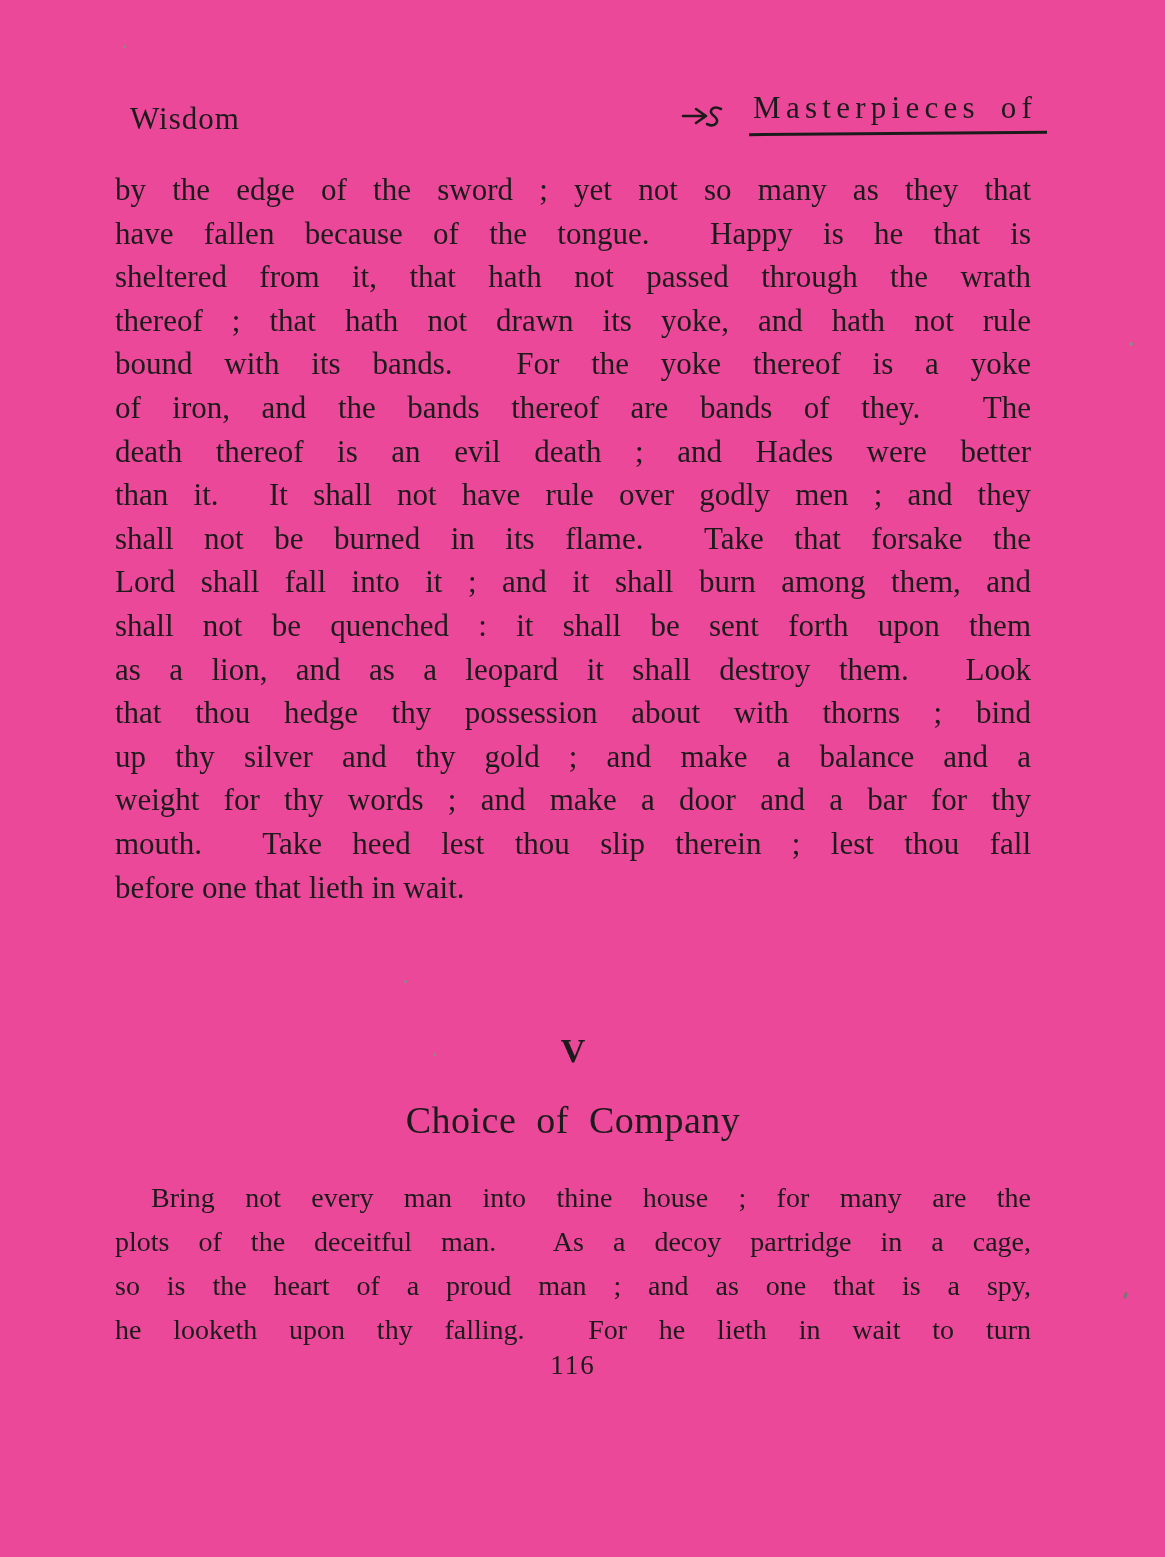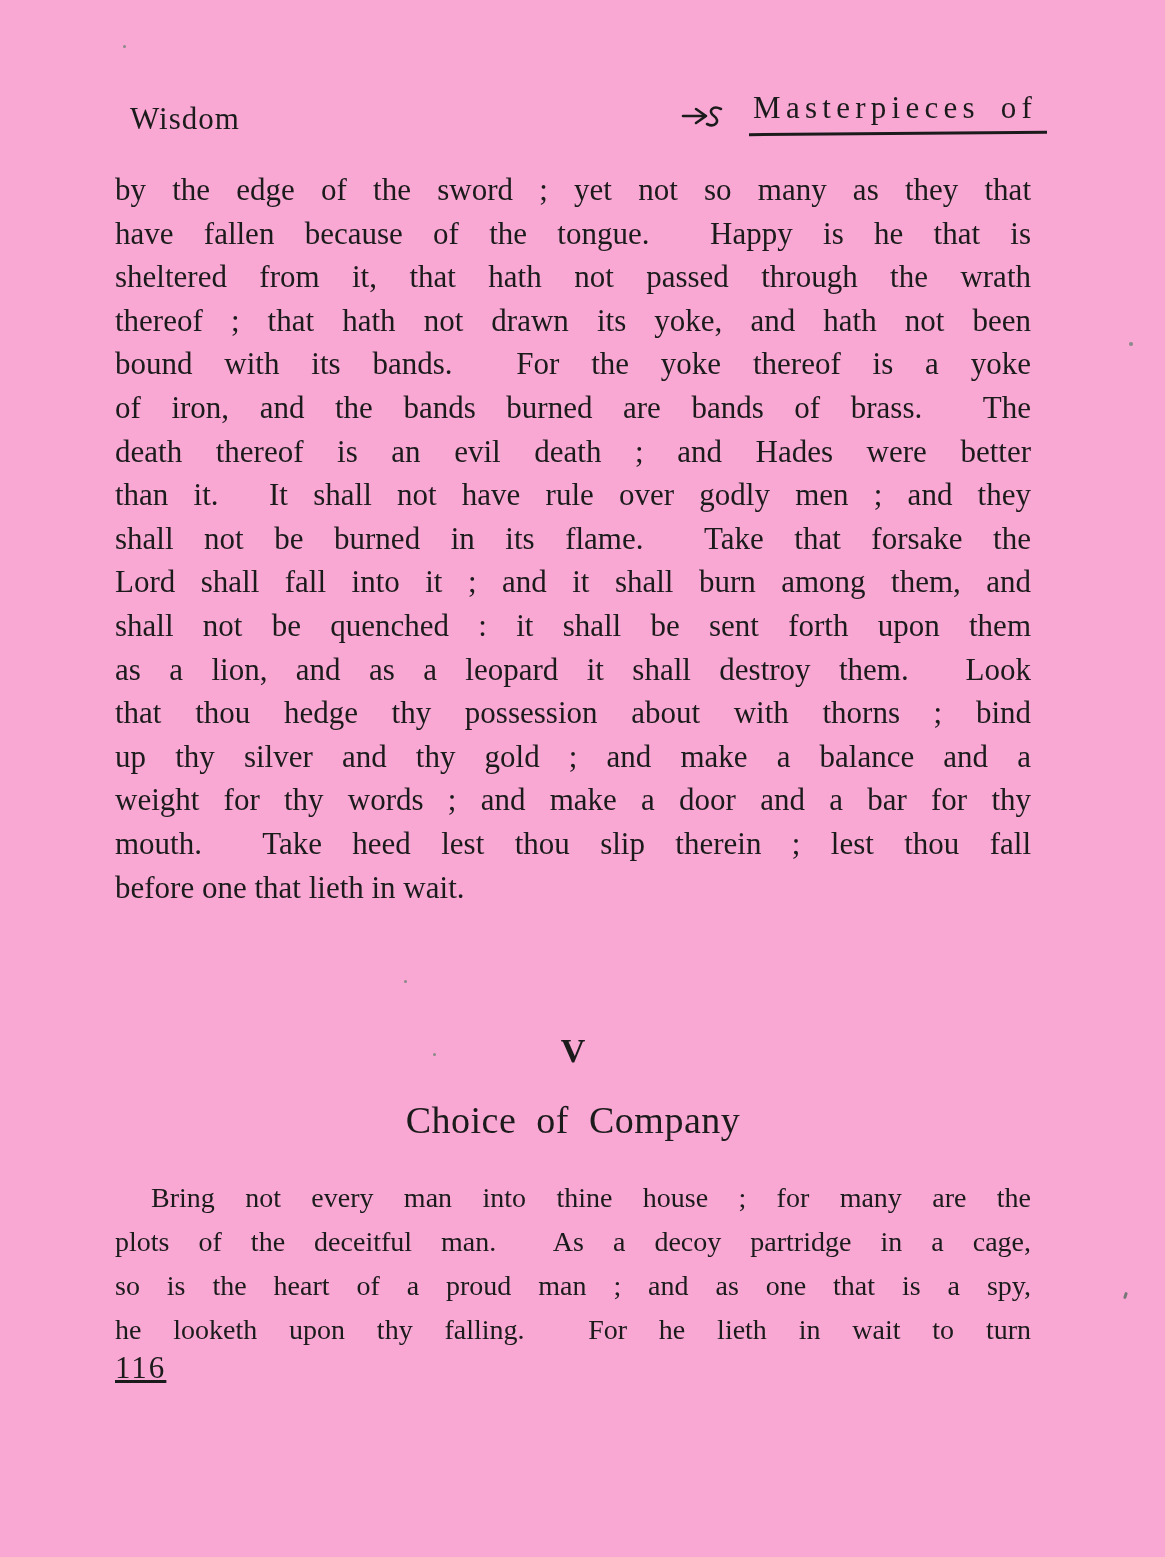--- a/index.html
+++ b/index.html
@@ -4,21 +4,21 @@
 <style>
   html, body {
     margin: 0;
     padding: 0;
     background: #e8e8e8;
   }
   .page {
     position: relative;
     width: 1165px;
     height: 1557px;
-    background: #f9a8d4;
+    background: #ec4899;
     overflow: hidden;
     font-family: "Liberation Serif", "DejaVu Serif", serif;
     color: #1b1b1b;
   }
 
   
   .running-head {
     position: absolute;
     top: 90px;
     left: 130px;
@@ -112,24 +112,23 @@
     word-spacing: 10px;
     letter-spacing: 0.5px;
   }
 
   
   .page-number {
     position: absolute;
     top: 1350px;
     left: 115px;
     width: 916px;
-    text-align: left;
-    font-size: 31px;
+    text-align: center;
+    font-size: 27px;
     letter-spacing: 2px;
-    text-decoration: underline;
   }
 
   
   .speck {
     position: absolute;
     background: #8a8a8a;
     border-radius: 50%;
   }
   .speck-1 { width: 4px; height: 4px; top: 342px; right: 32px; }
   .speck-2 { width: 3px; height: 7px; top: 1292px; right: 38px; border-radius: 2px; transform: rotate(18deg); background: #777; }
@@ -152,23 +151,23 @@
       <span class="rh-title-wrap">
         <span class="rh-title">Masterpieces of</span>
       </span>
     </span>
   </div>
 
   <div class="body-text para-1 align-left-last">
       <div class="line">by the edge of the sword ; yet not so many as they that</div>
       <div class="line">have fallen because of the tongue.  Happy is he that is</div>
       <div class="line">sheltered from it, that hath not passed through the wrath</div>
-      <div class="line">thereof ; that hath not drawn its yoke, and hath not been</div>
+      <div class="line">thereof ; that hath not drawn its yoke, and hath not rule</div>
       <div class="line">bound with its bands.  For the yoke thereof is a yoke</div>
-      <div class="line">of iron, and the bands burned are bands of brass.  The</div>
+      <div class="line">of iron, and the bands thereof are bands of they.  The</div>
       <div class="line">death thereof is an evil death ; and Hades were better</div>
       <div class="line">than it.  It shall not have rule over godly men ; and they</div>
       <div class="line">shall not be burned in its flame.  Take that forsake the</div>
       <div class="line">Lord shall fall into it ; and it shall burn among them, and</div>
       <div class="line">shall not be quenched : it shall be sent forth upon them</div>
       <div class="line">as a lion, and as a leopard it shall destroy them.  Look</div>
       <div class="line">that thou hedge thy possession about with thorns ; bind</div>
       <div class="line">up thy silver and thy gold ; and make a balance and a</div>
       <div class="line">weight for thy words ; and make a door and a bar for thy</div>
       <div class="line">mouth.  Take heed lest thou slip therein ; lest thou fall</div>

